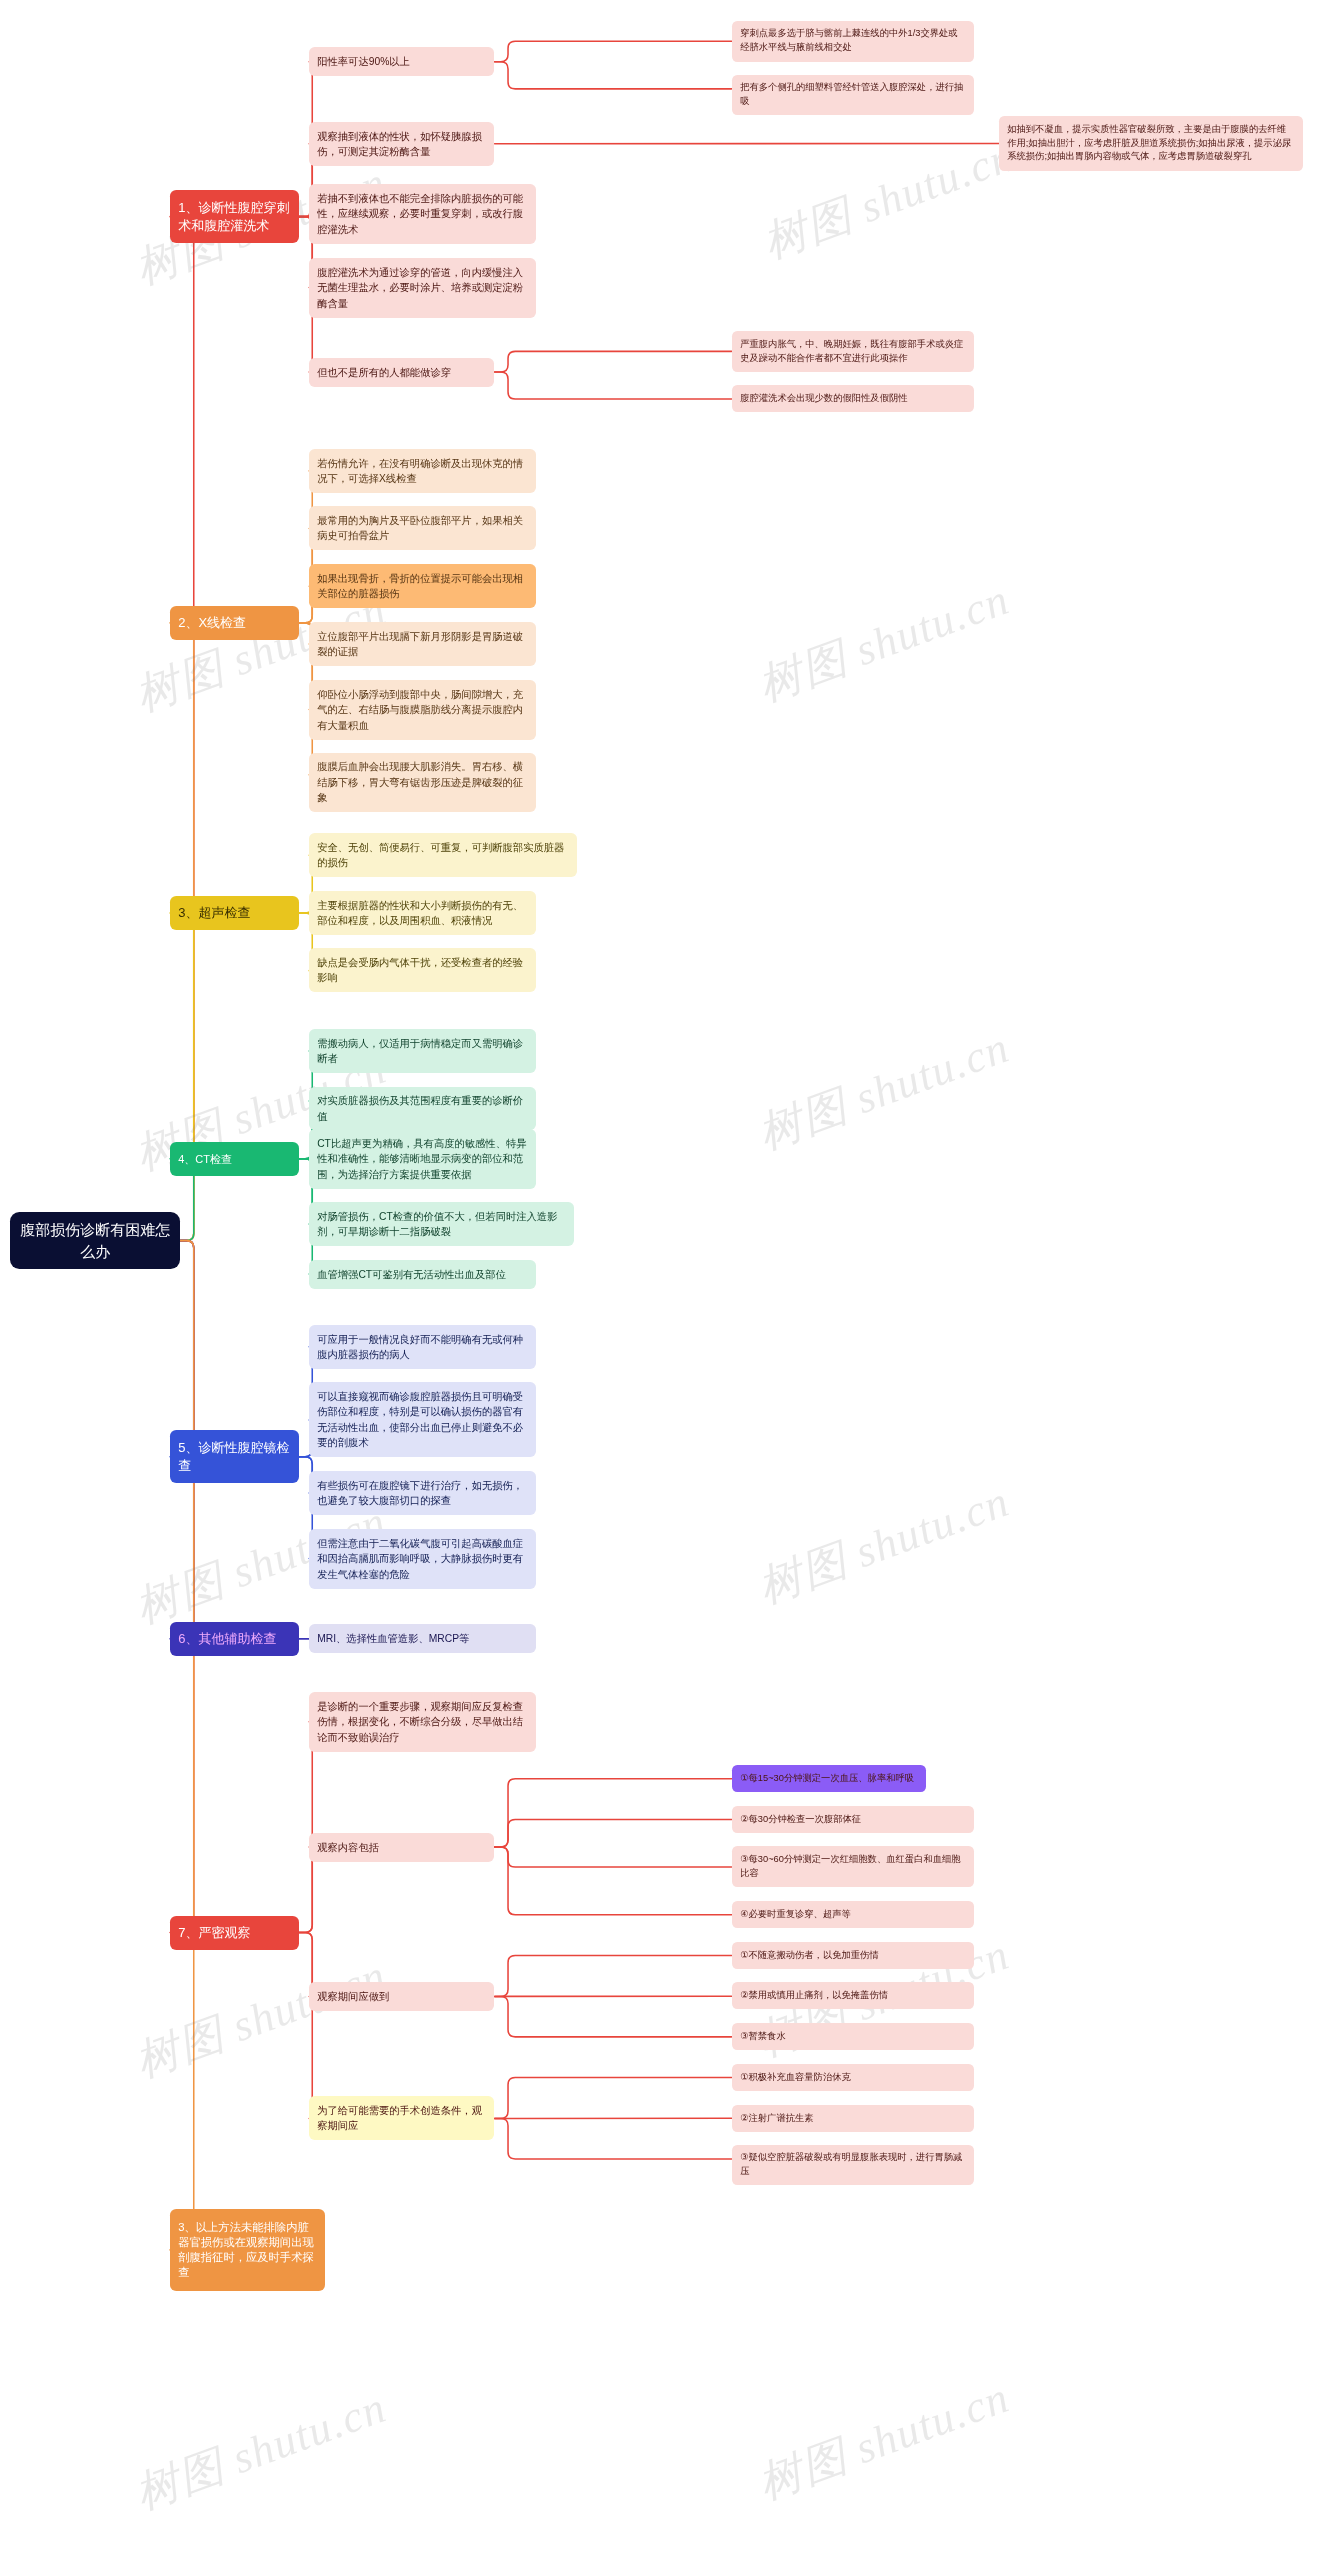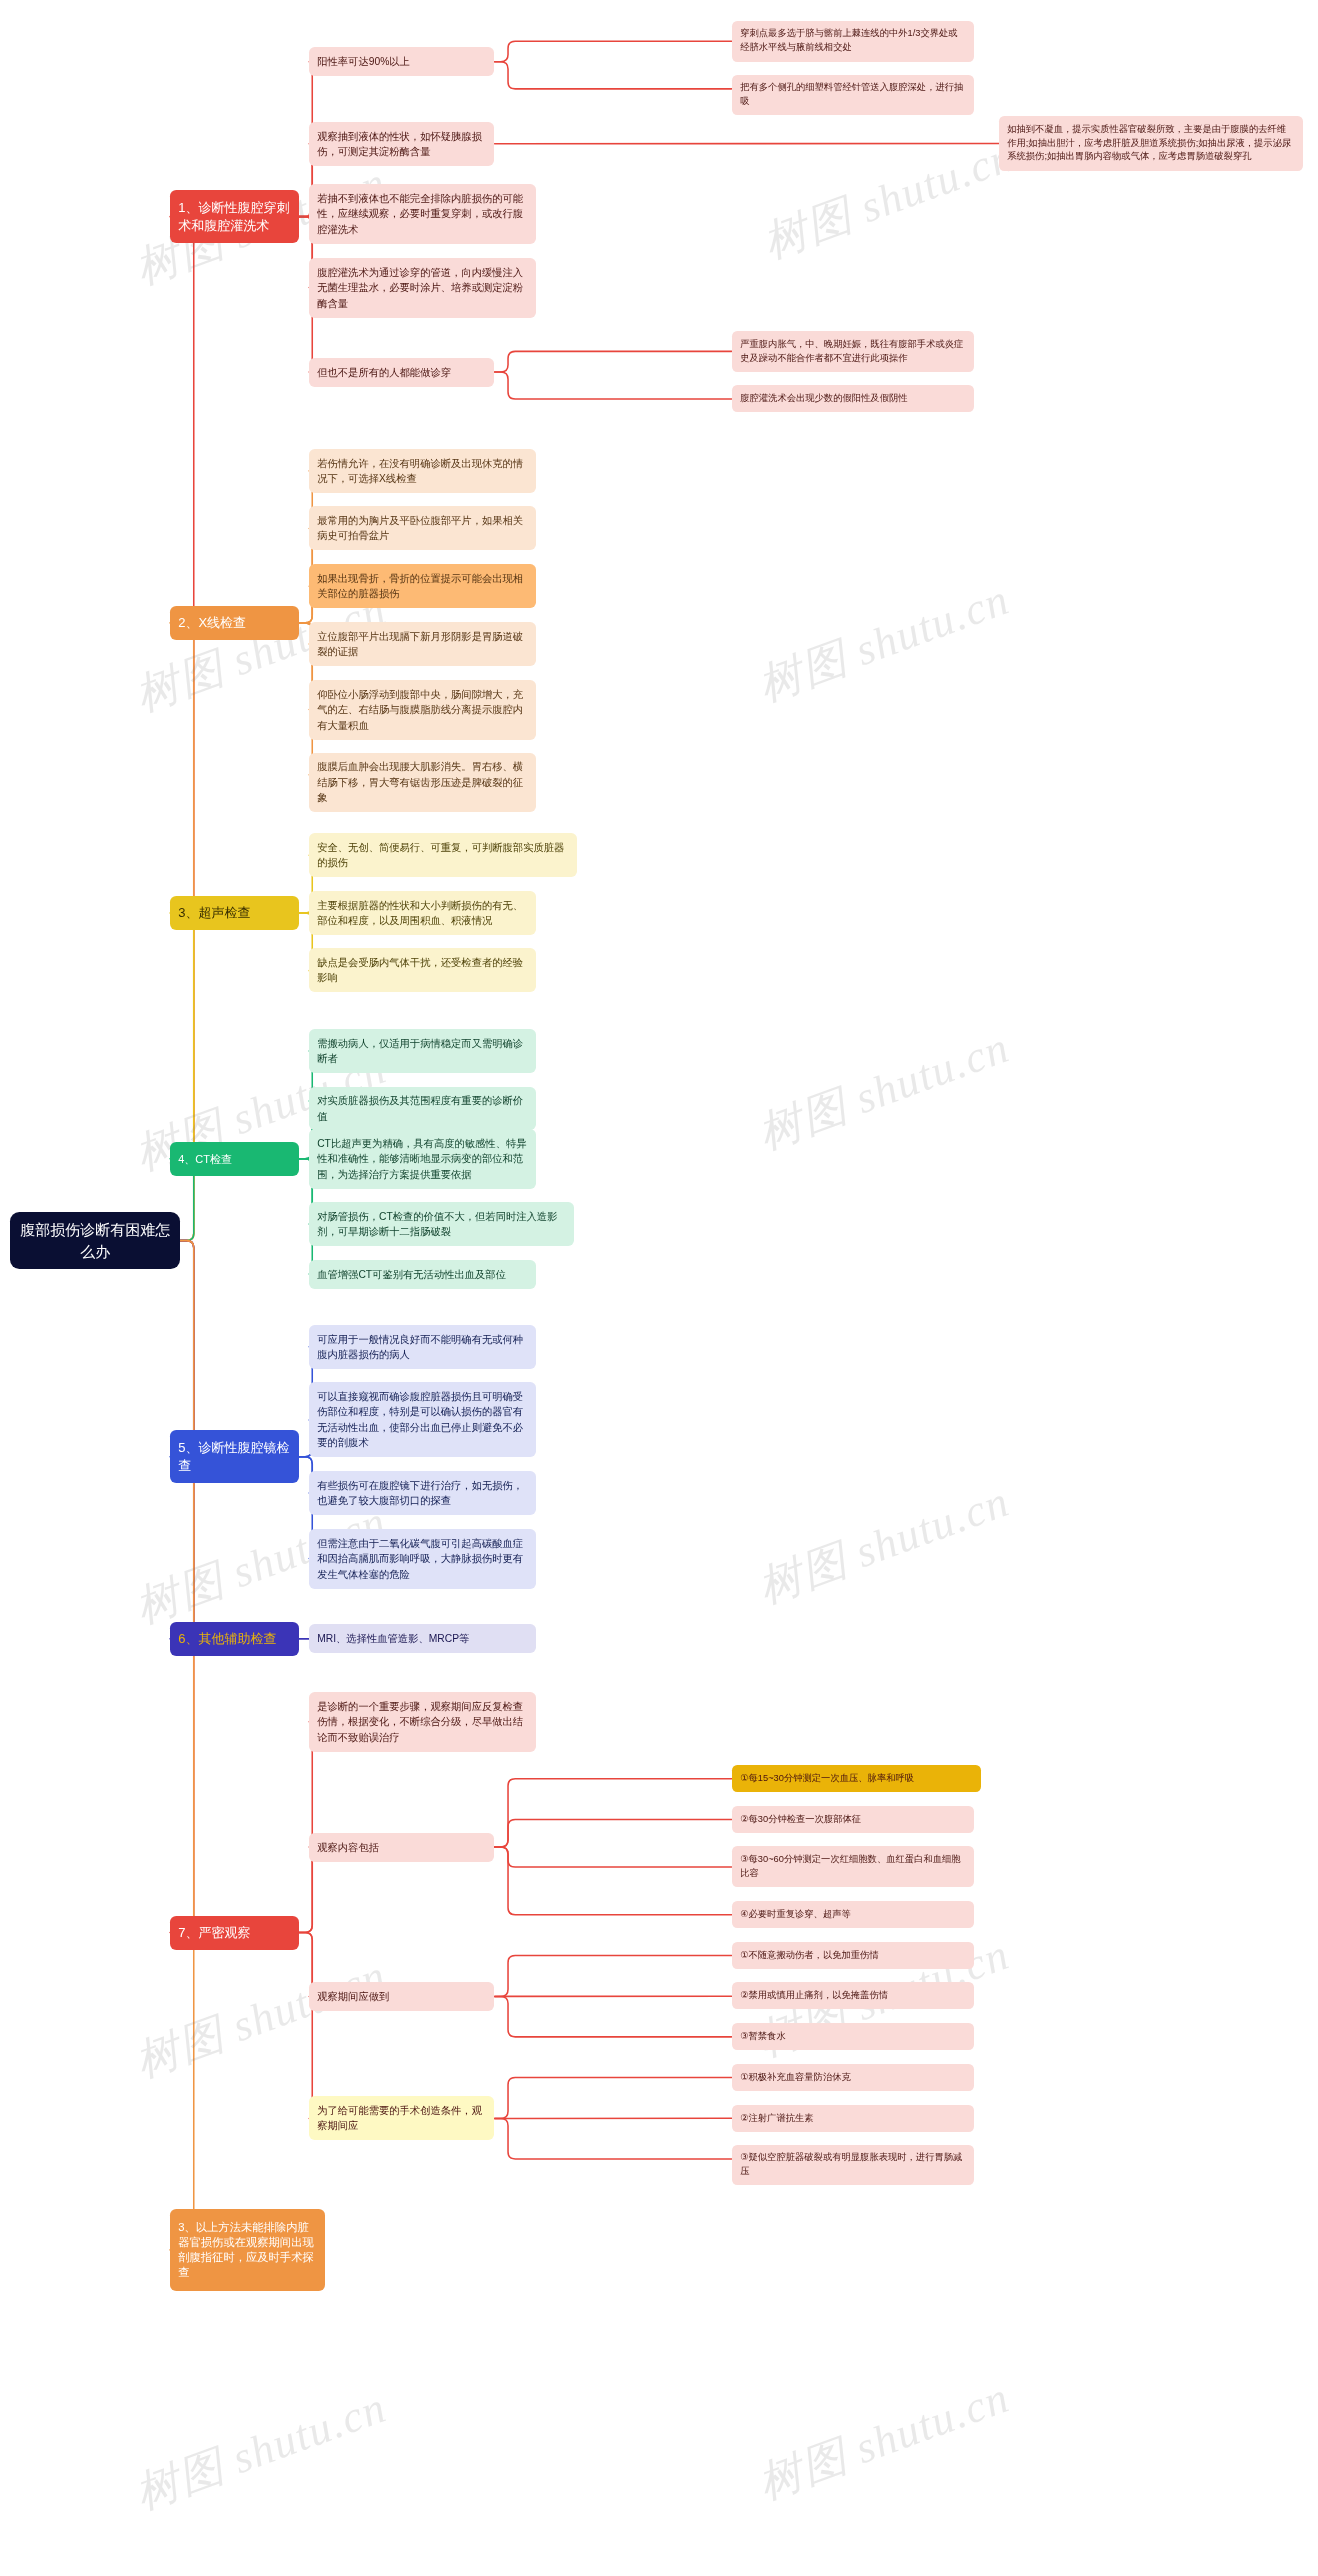--- a/index.html
+++ b/index.html
@@ -233,36 +233,36 @@
       </div>
       <div class="node lvl2" style="left: 309px; top: 1382px; width: 227px; min-height: 75px; background: rgb(223, 226, 248); color: rgb(17, 29, 82);">
         <span>可以直接窥视而确诊腹腔脏器损伤且可明确受伤部位和程度，特别是可以确认损伤的器官有无活动性出血，使部分出血已停止则避免不必要的剖腹术</span>
       </div>
       <div class="node lvl2" style="left: 309px; top: 1471px; width: 227px; min-height: 44px; background: rgb(223, 226, 248); color: rgb(17, 29, 82);">
         <span>有些损伤可在腹腔镜下进行治疗，如无损伤，也避免了较大腹部切口的探查</span>
       </div>
       <div class="node lvl2" style="left: 309px; top: 1529px; width: 227px; min-height: 60px; background: rgb(223, 226, 248); color: rgb(17, 29, 82);">
         <span>但需注意由于二氧化碳气腹可引起高碳酸血症和因抬高膈肌而影响呼吸，大静脉损伤时更有发生气体栓塞的危险</span>
       </div>
-      <div class="node lvl1" style="left: 170px; top: 1622px; width: 129px; min-height: 34px; background: rgb(59, 52, 183); color: #eab308; font-size: 13px;">
+      <div class="node lvl1" style="left: 170px; top: 1622px; width: 129px; min-height: 34px; background: rgb(59, 52, 183); color: #f0abfc; font-size: 13px;">
         <span>6、其他辅助检查</span>
       </div>
       <div class="node lvl2" style="left: 309px; top: 1624px; width: 227px; min-height: 29px; background: rgb(224, 223, 243); color: rgb(27, 23, 82);">
         <span>MRI、选择性血管造影、MRCP等</span>
       </div>
       <div class="node lvl1" style="left: 170px; top: 1916px; width: 129px; min-height: 34px; background: rgb(232, 69, 60); color: rgb(255, 255, 255); font-size: 13px;">
         <span>7、严密观察</span>
       </div>
       <div class="node lvl2" style="left: 309px; top: 1692px; width: 227px; min-height: 60px; background: rgb(250, 219, 216); color: rgb(74, 20, 16);">
         <span>是诊断的一个重要步骤，观察期间应反复检查伤情，根据变化，不断综合分级，尽早做出结论而不致贻误治疗</span>
       </div>
       <div class="node lvl2" style="left: 309px; top: 1833px; width: 185px; min-height: 29px; background: rgb(250, 219, 216); color: rgb(74, 20, 16);">
         <span>观察内容包括</span>
       </div>
-      <div class="node lvl3" style="left: 732px; top: 1765px; width: 249px; min-height: 27px; background: #eab308; color: rgb(74, 20, 16);">
+      <div class="node lvl3" style="left: 732px; top: 1765px; width: 194px; min-height: 27px; background: #8b5cf6; color: rgb(74, 20, 16);">
         <span>①每15~30分钟测定一次血压、脉率和呼吸</span>
       </div>
       <div class="node lvl3" style="left: 732px; top: 1806px; width: 242px; min-height: 27px; background: rgb(250, 219, 216); color: rgb(74, 20, 16);">
         <span>②每30分钟检查一次腹部体征</span>
       </div>
       <div class="node lvl3" style="left: 732px; top: 1846px; width: 242px; min-height: 41px; background: rgb(250, 219, 216); color: rgb(74, 20, 16);">
         <span>③每30~60分钟测定一次红细胞数、血红蛋白和血细胞比容</span>
       </div>
       <div class="node lvl3" style="left: 732px; top: 1901px; width: 242px; min-height: 27px; background: rgb(250, 219, 216); color: rgb(74, 20, 16);">
         <span>④必要时重复诊穿、超声等</span>

